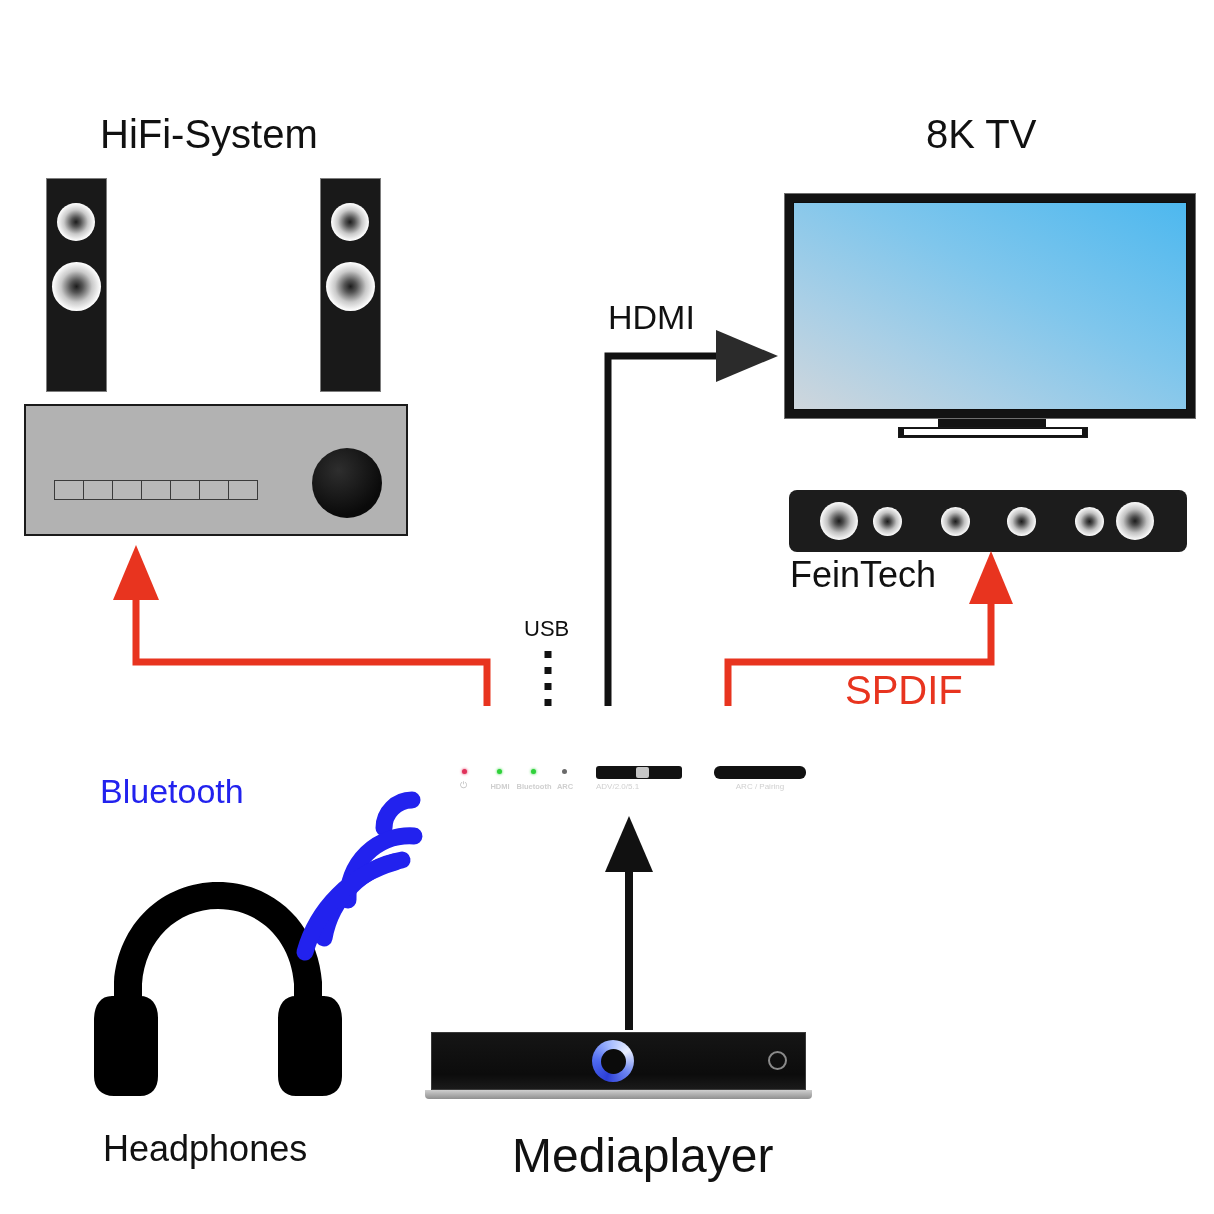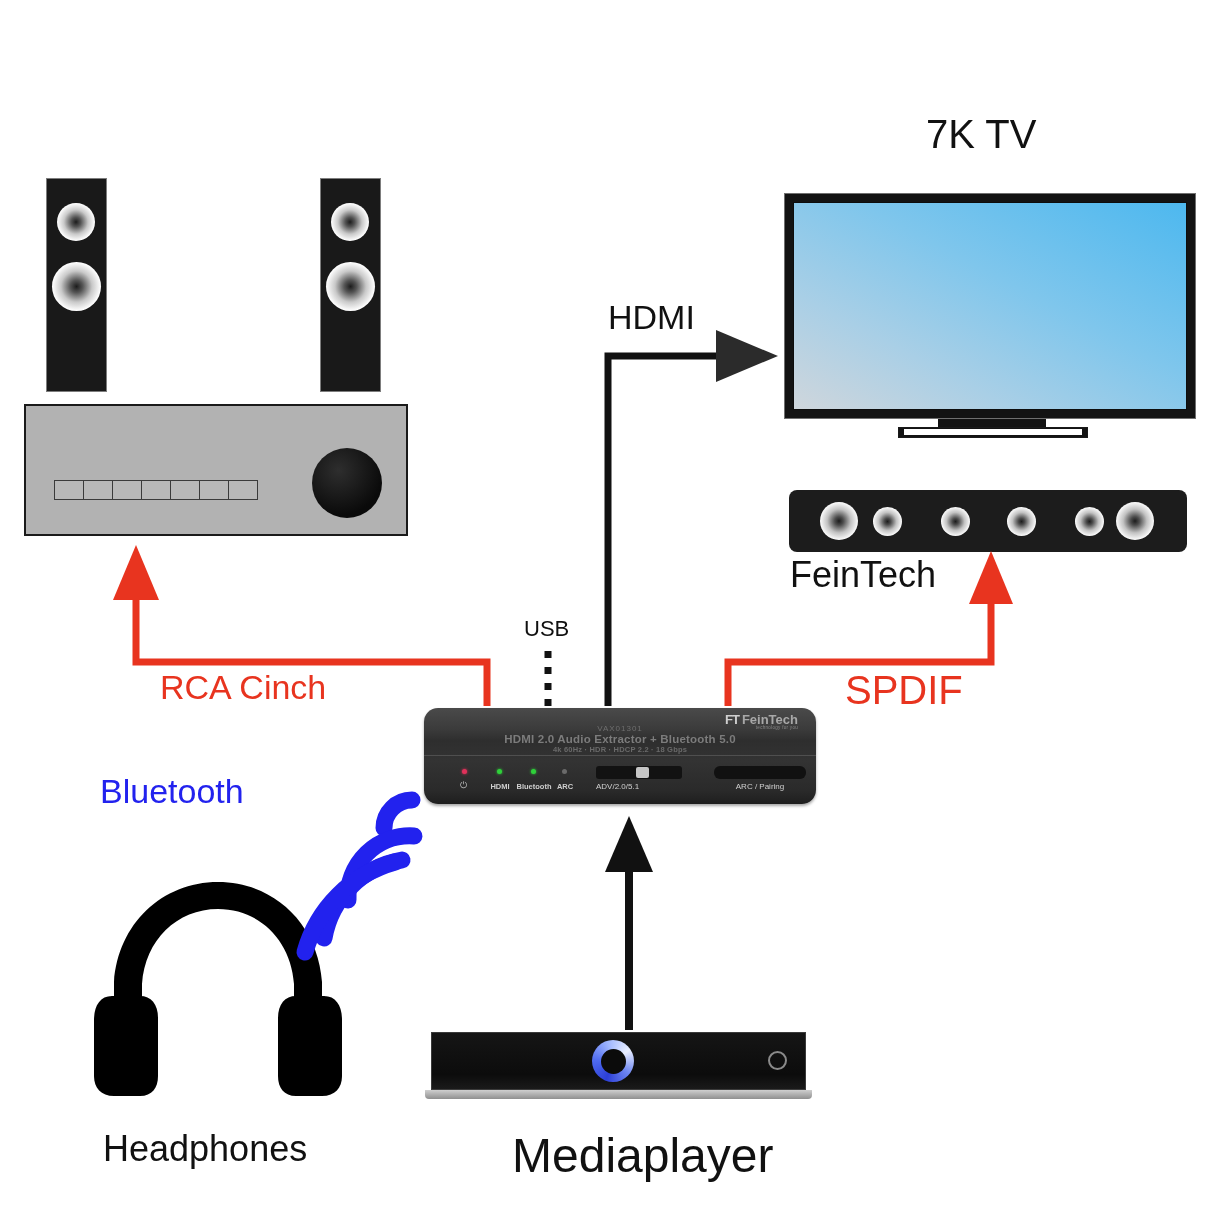--- a/index.html
+++ b/index.html
@@ -96,20 +96,21 @@
   #usb-label{left:524px;top:616px;font-size:22px;}
   #bluetooth-label{left:100px;top:772px;font-size:34px;}
 
   svg.overlay{position:absolute;left:0;top:0;width:1214px;height:1214px;pointer-events:none;}
 </style>
 </head>
 <body>
 
 <div id="stage">
 
+  <div class="lbl" id="hifi-title">HiFi-System</div>
 
   <div class="tower" id="tower-left">
     <div class="driver tw" style="left:10px;top:24px;"></div>
     <div class="driver wf" style="left:5px;top:83px;"></div>
   </div>
   <div class="tower" id="tower-right">
     <div class="driver tw" style="left:10px;top:24px;"></div>
     <div class="driver wf" style="left:5px;top:83px;"></div>
   </div>
 
@@ -119,51 +120,38 @@
       <div class="rbtn"></div>
       <div class="rbtn"></div>
       <div class="rbtn"></div>
       <div class="rbtn"></div>
       <div class="rbtn"></div>
       <div class="rbtn"></div>
     </div>
     <div id="receiver-knob"></div>
   </div>
 
-  <div class="lbl" id="tv-title">7K TV</div>
+  <div class="lbl" id="tv-title">8K TV</div>
   <div id="tv">
     <div id="tv-screen"></div>
   </div>
   <div id="tv-neck"></div>
   <div id="tv-base"></div>
   <div id="tv-base-inner"></div>
 
   <div id="soundbar">
     <div class="sb-driver" style="left:31px;top:12px;width:38px;height:38px;"></div>
     <div class="sb-driver" style="left:84px;top:17px;width:29px;height:29px;"></div>
     <div class="sb-driver" style="left:152px;top:17px;width:29px;height:29px;"></div>
     <div class="sb-driver" style="left:218px;top:17px;width:29px;height:29px;"></div>
     <div class="sb-driver" style="left:286px;top:17px;width:29px;height:29px;"></div>
     <div class="sb-driver" style="left:327px;top:12px;width:38px;height:38px;"></div>
   </div>
   <div class="lbl" id="soundbar-title">FeinTech</div>
 
-  <div id="device">
-    <div id="device-top">
-      <div id="device-logo">
-        <span id="device-logo-mark">FT</span>
-        <span id="device-logo-name">FeinTech</span>
-      </div>
-      <div id="device-logo-tag">technology for you</div>
-      <div id="device-model">VAX01301</div>
-      <div id="device-name">HDMI 2.0 Audio Extractor + Bluetooth 5.0</div>
-      <div id="device-specs">4k 60Hz · HDR · HDCP 2.2 · 18 Gbps</div>
-    </div>
-    <div id="device-front"></div>
-  </div>
 
   <div class="led" style="left:462px;top:769px;background:#e0315a;box-shadow:0 0 3px #e0315a;"></div>
   <div class="led" style="left:497px;top:769px;background:#2fd13a;box-shadow:0 0 3px #2fd13a;"></div>
   <div class="led" style="left:531px;top:769px;background:#2fd13a;box-shadow:0 0 3px #2fd13a;"></div>
   <div class="led" style="left:562px;top:769px;background:#6a6a6a;"></div>
 
   <div id="power-glyph" style="left:460px;top:780px;">⏻</div>
   <div class="led-label" style="left:482px;top:782px;width:36px;">HDMI</div>
   <div class="led-label" style="left:507px;top:782px;width:54px;">Bluetooth</div>
   <div class="led-label" style="left:548px;top:782px;width:34px;">ARC</div>
@@ -220,19 +208,18 @@
     </g>
 
     <g fill="none" stroke="#2222EE" stroke-linecap="round">
       <path d="M412 800 A 28 28 0 0 0 384 828" stroke-width="17"></path>
       <path d="M414 836 A 62 62 0 0 0 348 900" stroke-width="17"></path>
       <path d="M396 878 A 96 96 0 0 0 318 956" stroke-width="17" transform="translate(6,-18)"></path>
       <path d="M381 906 A 130 130 0 0 0 291 996" stroke-width="17" transform="translate(14,-44)"></path>
     </g>
   </svg>
 
-  <div class="lbl red" id="rca-label">RCA Cinch</div>
   <div class="lbl red" id="spdif-label">SPDIF</div>
   <div class="lbl" id="hdmi-label">HDMI</div>
   <div class="lbl" id="usb-label">USB</div>
   <div class="lbl blue" id="bluetooth-label">Bluetooth</div>
 
 </div>
 
 </body></html>

